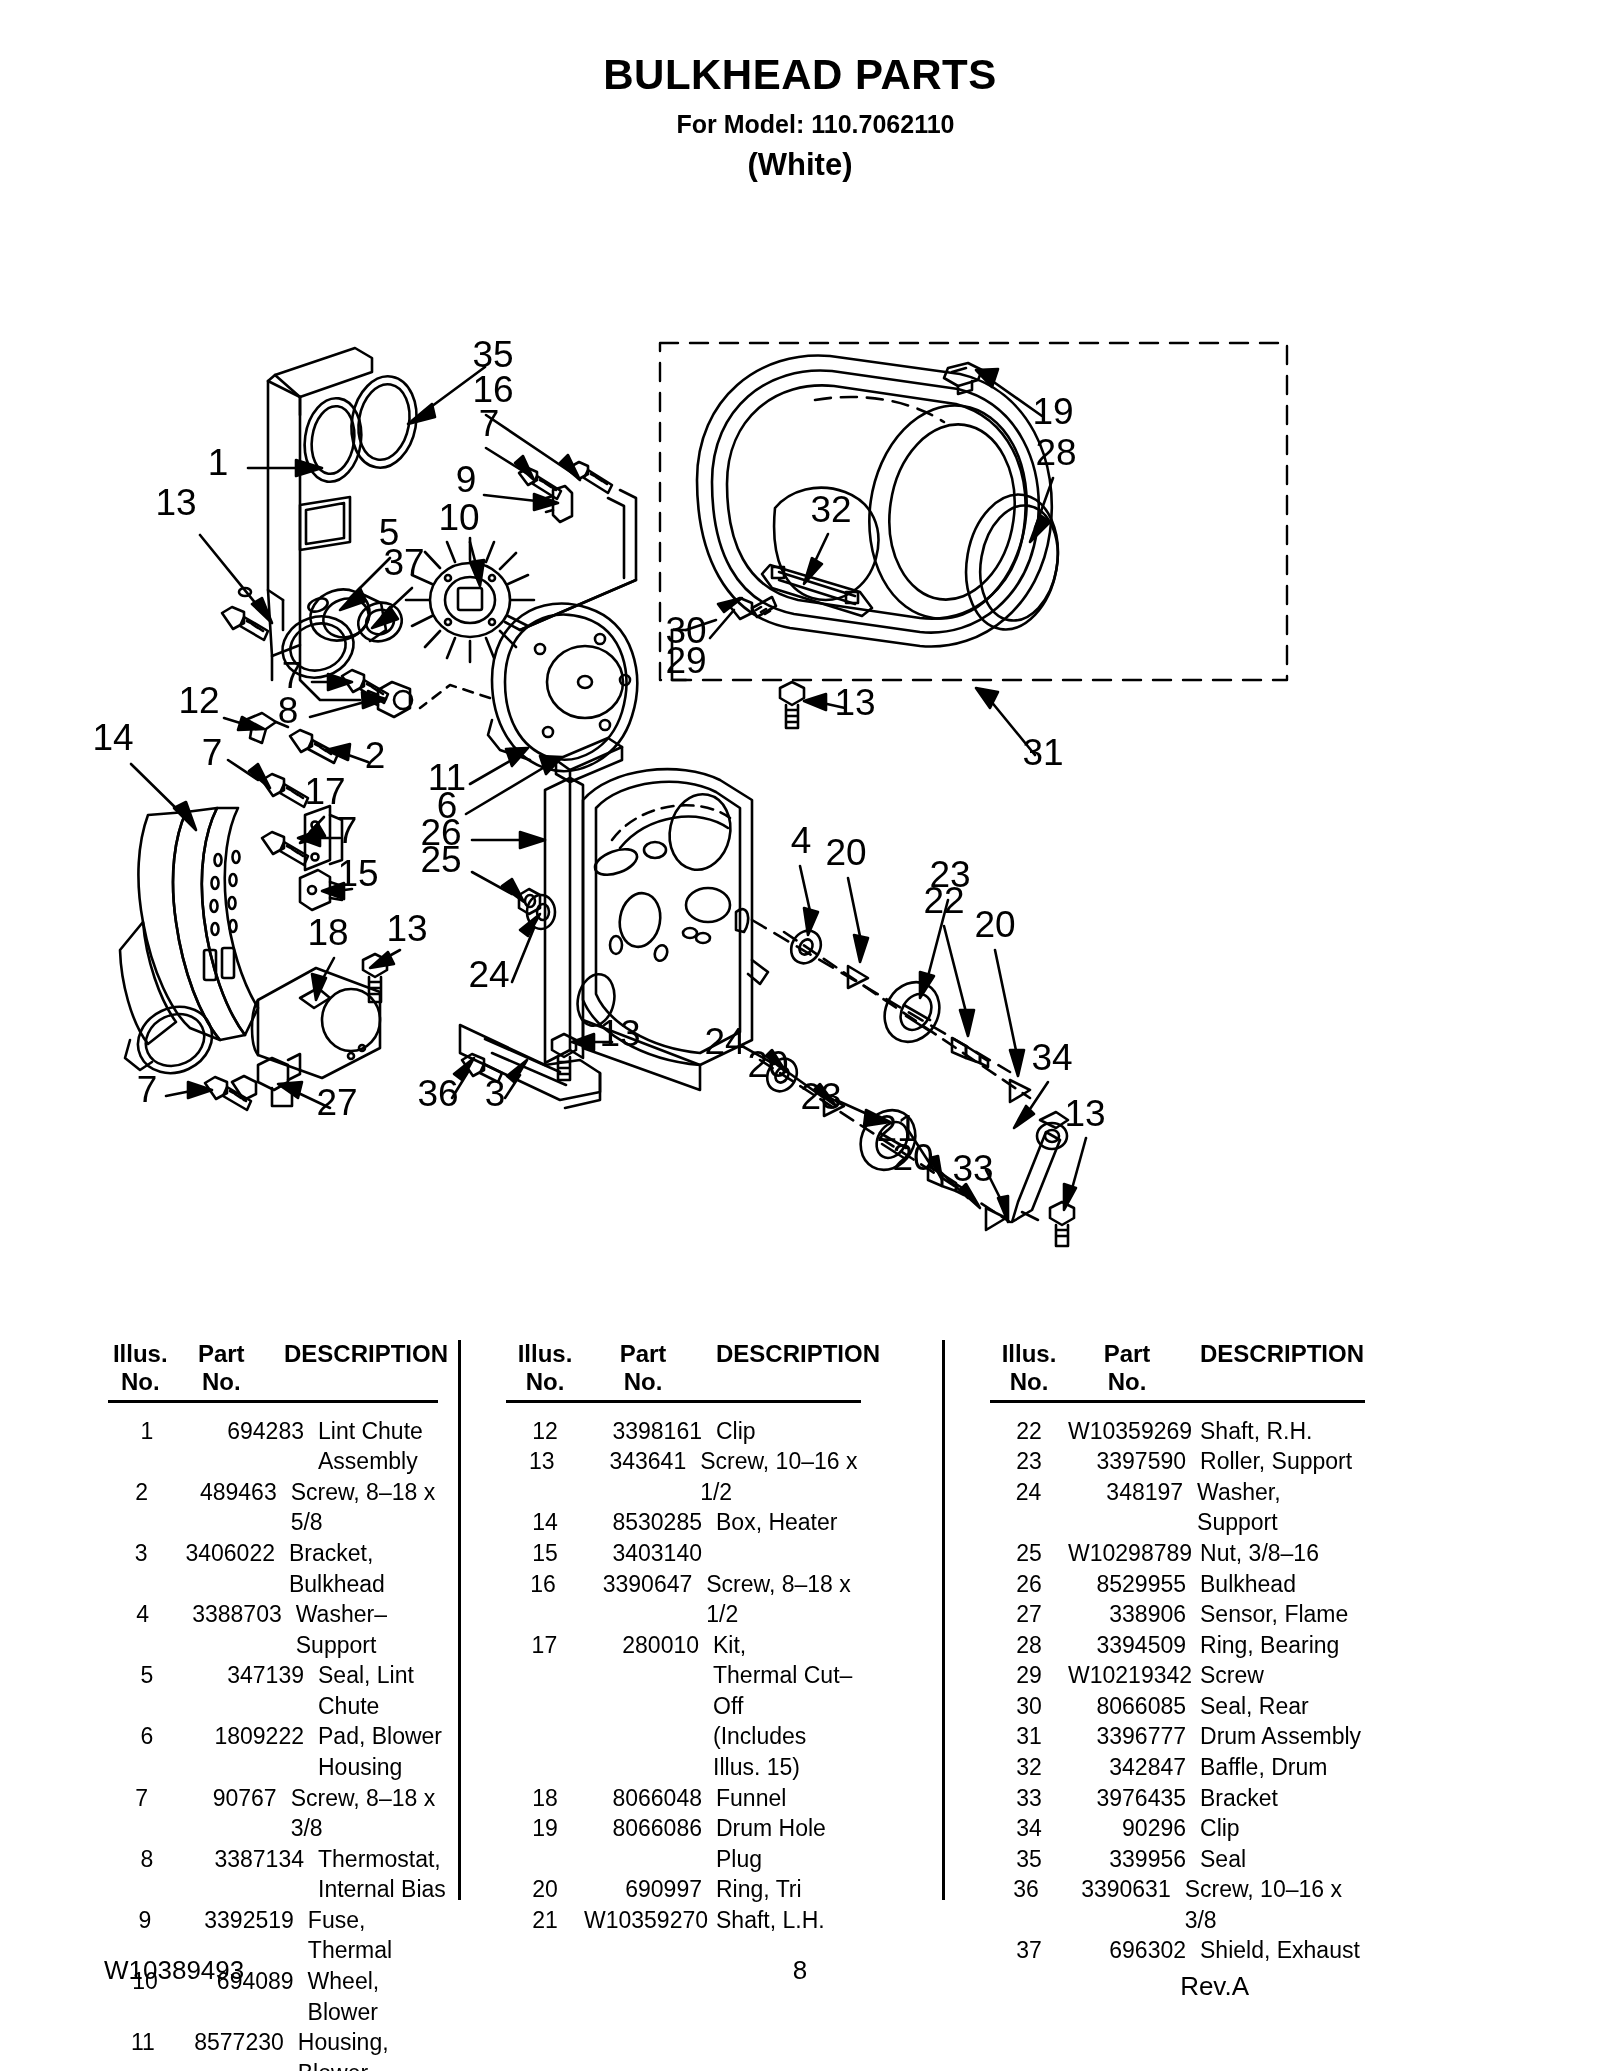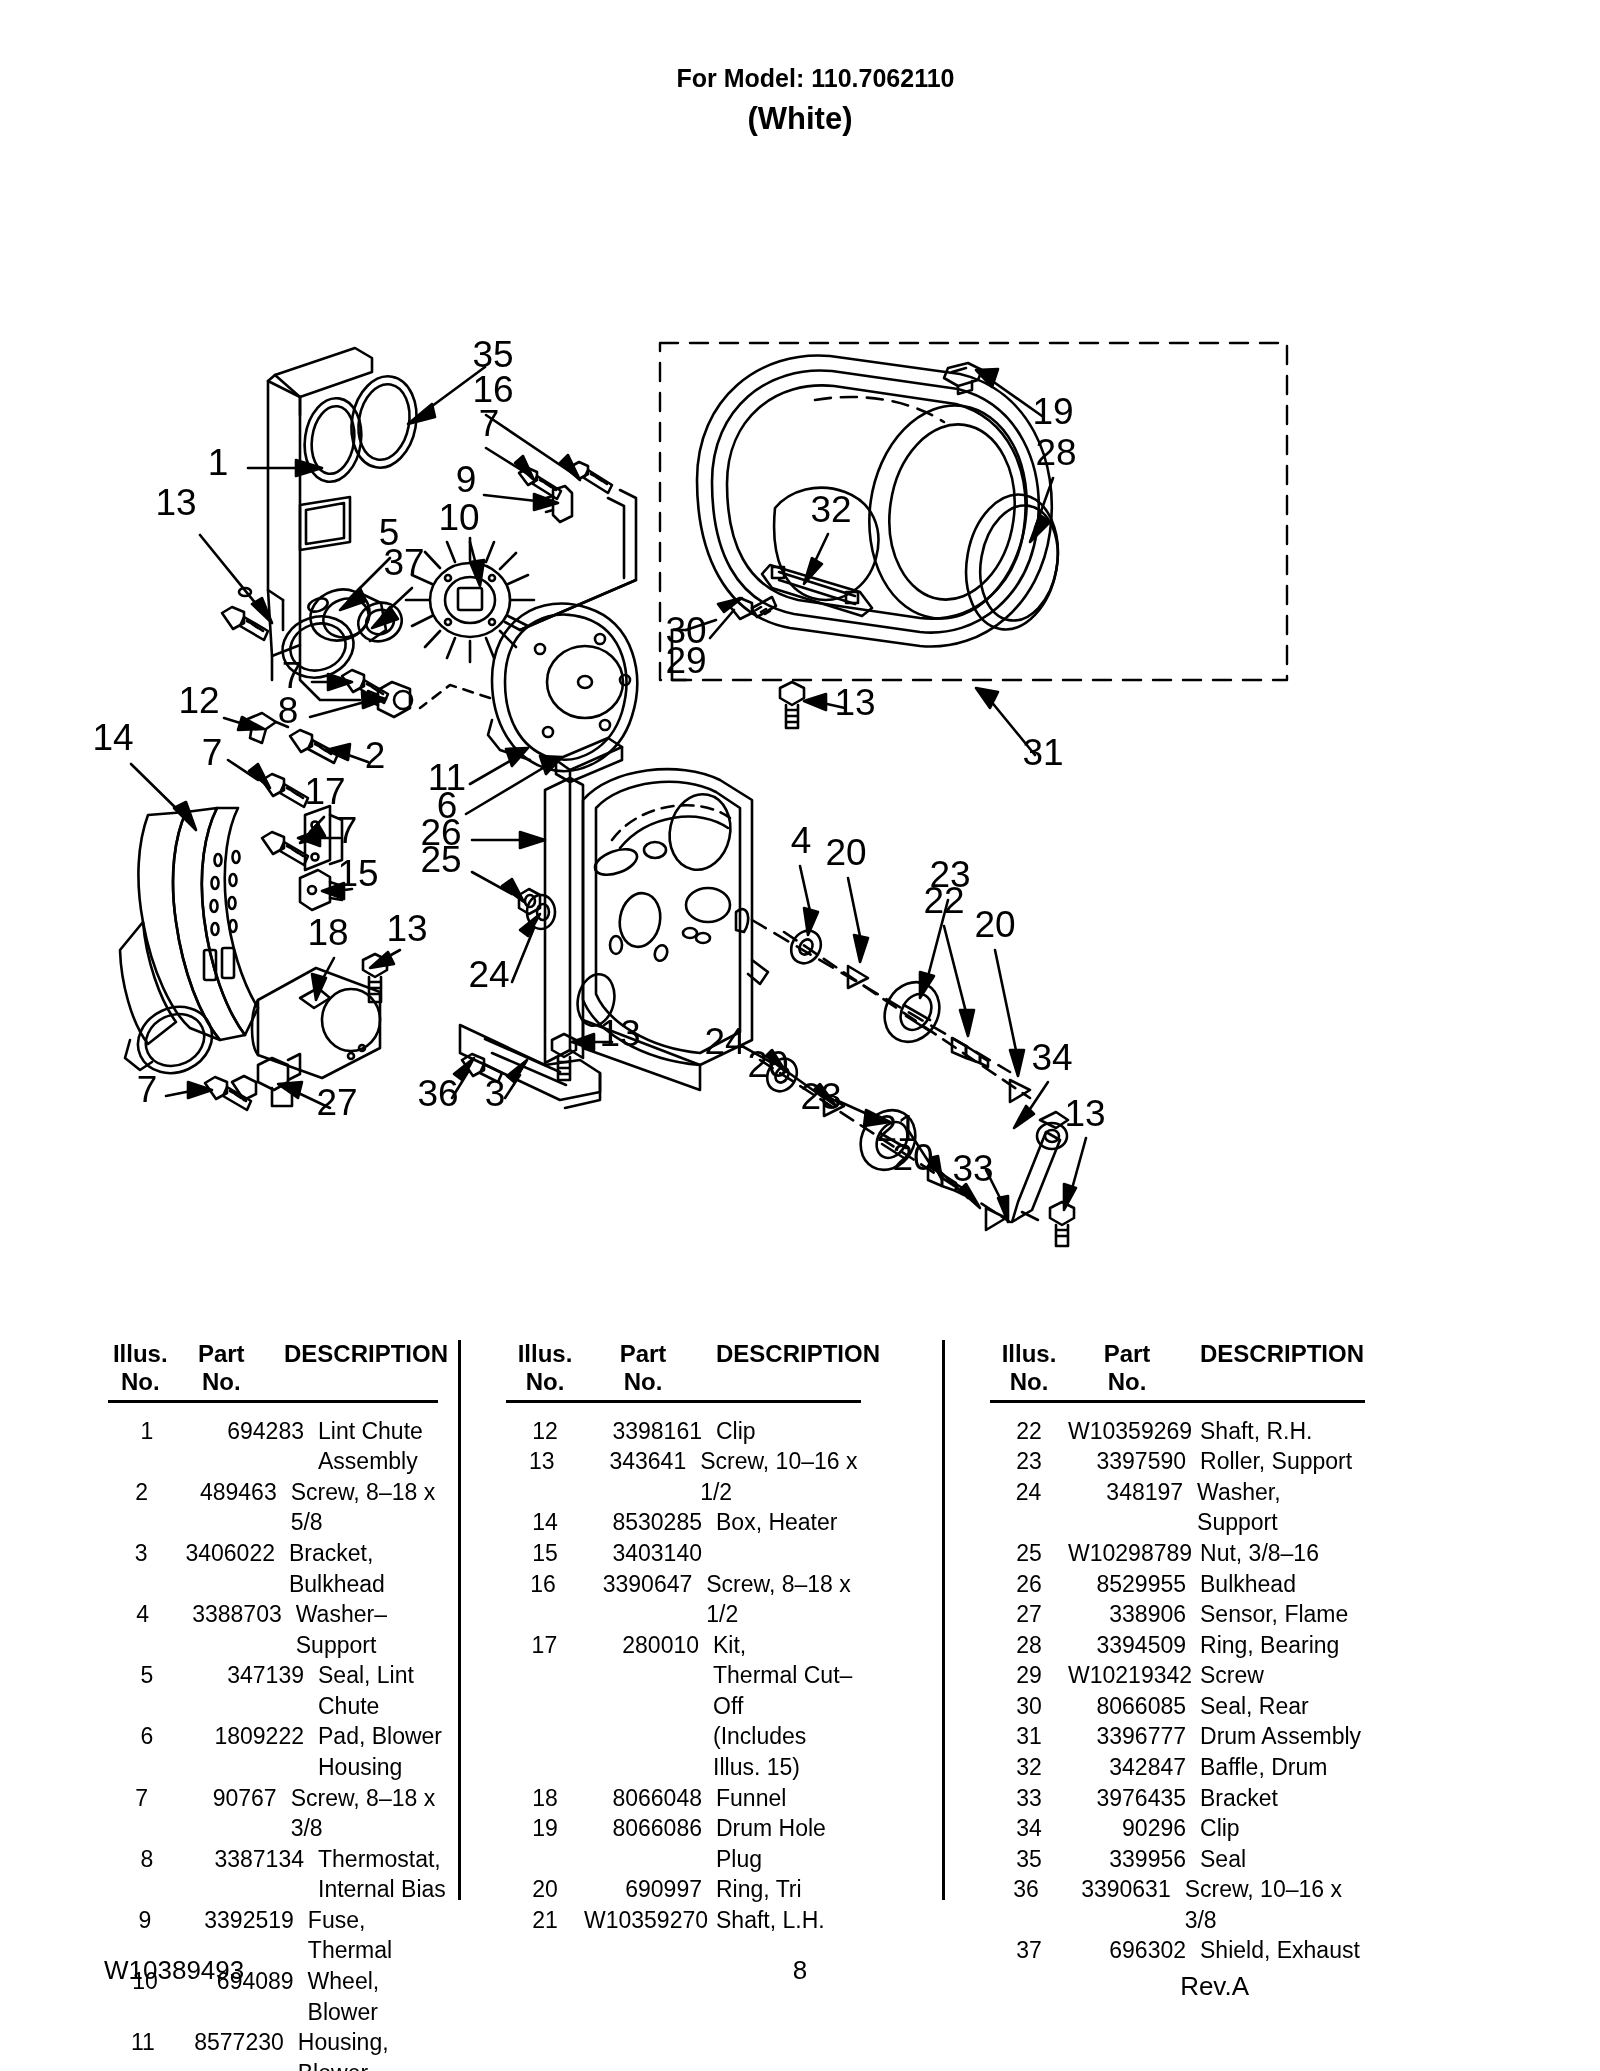--- a/index.html
+++ b/index.html
@@ -129,20 +129,21 @@
   text.callout {
     font-family: "Liberation Sans", sans-serif;
     font-size: 37px;
     fill: #000;
   }
 </style>
 </head>
 <body>
 
 <div class="header">
+  <div class="doc-title">BULKHEAD PARTS</div>
   <div class="doc-model">For Model: 110.7062110</div>
   <div class="doc-color">(White)</div>
 </div>
 
 <div class="diagram-area">
 <svg class="diagram-svg" viewBox="0 0 1600 1180">
   <g fill="none" stroke="#000" stroke-width="2.6" stroke-linejoin="round" stroke-linecap="round">
 
     <g>
       <path d="M275 215 L355 188 L372 198 L372 212 L300 237 Z"></path>

